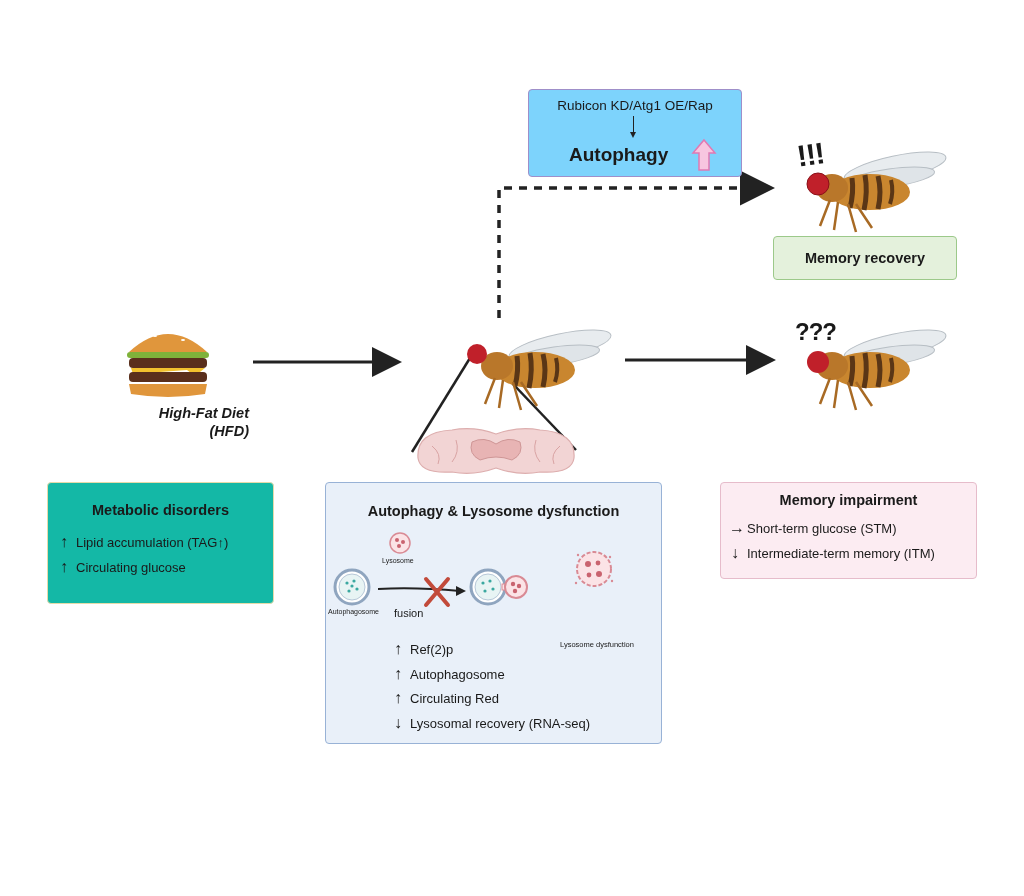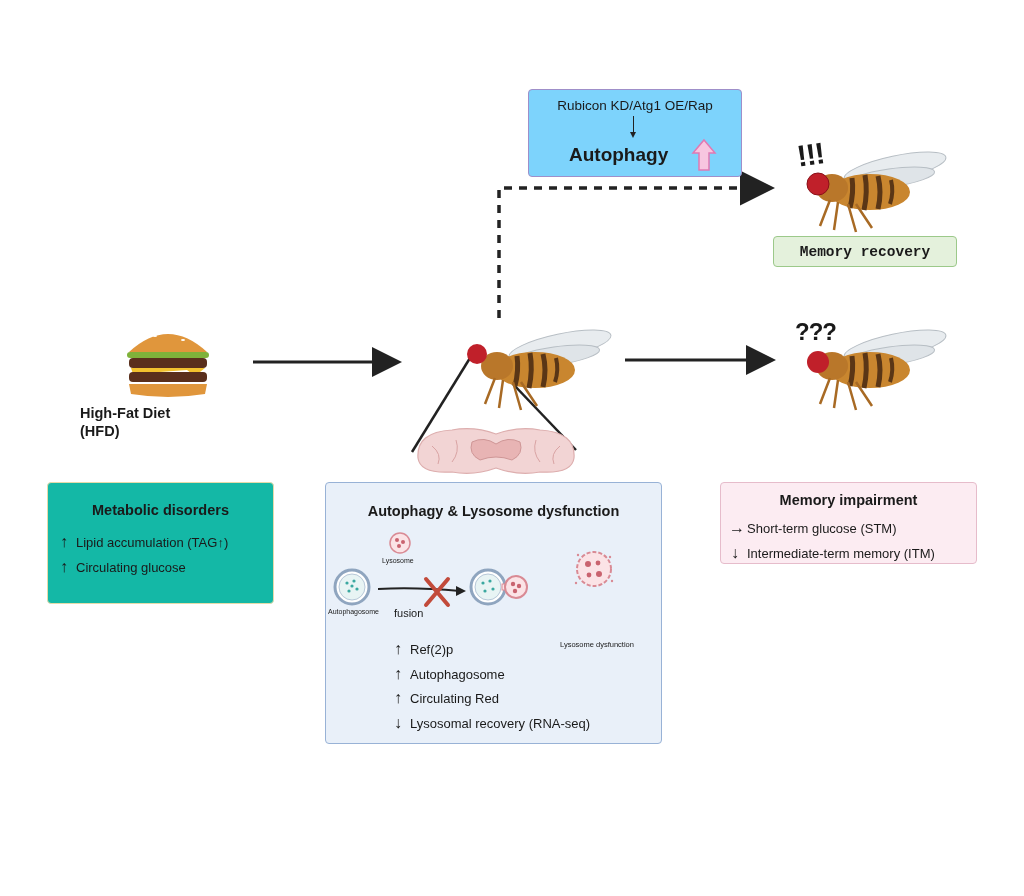--- a/index.html
+++ b/index.html
@@ -83,36 +83,36 @@
     <path d="M75,35 Q78,52 74,70" stroke="#5a3616" stroke-width="5" fill="none"></path>
     <path d="M88,36 Q92,52 88,69" stroke="#5a3616" stroke-width="5" fill="none"></path>
     <path d="M101,40 Q104,52 100,64" stroke="#5a3616" stroke-width="4" fill="none"></path>
     <ellipse cx="42" cy="48" rx="16" ry="14" fill="#b9772a"></ellipse>
     <circle cx="28" cy="44" r="11" fill="#c0202a"></circle>
     <path d="M40,60 L30,86 M48,62 L44,90 M58,64 L66,92 M66,64 L82,88" stroke="#a86a24" stroke-width="2.5" fill="none"></path>
   </g>
 </svg>
 <div class="abs bold" style="left:795px;top:318px;font-size:24px;letter-spacing:-1px;">???</div>
 
-<div class="box" style="left:773px;top:236px;width:184px;height:31px;background:#e4f1dc;border:1.5px solid #9cc98a;display:flex;align-items:center;justify-content:center;font-family:Liberation Mono, monospace;">
+<div class="box" style="left:773px;top:236px;width:184px;height:44px;background:#e4f1dc;border:1.5px solid #9cc98a;display:flex;align-items:center;justify-content:center;">
   <span class="bold" style="font-size:14.5px;">Memory recovery</span>
 </div>
 
 <svg style="left:125px;top:322px;" width="86" height="76">
   <path d="M4,30 Q43,-6 82,30 Z" fill="#e0963c"></path>
   <ellipse cx="30" cy="14" rx="2" ry="1" fill="#fff"></ellipse>
   <ellipse cx="46" cy="10" rx="2" ry="1" fill="#fff"></ellipse>
   <ellipse cx="58" cy="18" rx="2" ry="1" fill="#fff"></ellipse>
   <rect x="2" y="30" width="82" height="6" rx="3" fill="#7fb23a"></rect>
   <rect x="4" y="36" width="78" height="10" rx="4" fill="#5a2f1c"></rect>
   <path d="M6,46 L80,46 L70,54 L62,48 L8,52 Z" fill="#f2c12e"></path>
   <rect x="4" y="50" width="78" height="10" rx="4" fill="#5a2f1c"></rect>
   <path d="M4,62 L82,62 L80,72 Q43,78 6,72 Z" fill="#e0963c"></path>
 </svg>
-<div class="abs bold" style="left:80px;top:404px;width:150px;text-align:left;font-size:14.5px;line-height:18px;">
+<div class="abs bold" style="left:99px;top:404px;width:150px;text-align:right;font-size:14.5px;line-height:18px;font-style:italic;">
   <div>High-Fat Diet</div>
   <div>(HFD)</div>
 </div>
 
 <svg style="left:412px;top:424px;" width="168" height="52">
   <path d="M6,34 Q4,8 40,6 Q62,2 84,10 Q106,2 128,6 Q164,8 162,34 Q160,50 128,48 Q106,52 84,44 Q62,52 40,48 Q8,50 6,34 Z" fill="#f2d4d4" stroke="#ddaeae" stroke-width="1.2"></path>
   <path d="M60,18 Q72,12 84,20 Q96,12 108,18 Q112,30 100,36 Q84,30 68,36 Q56,30 60,18 Z" fill="#e8b4b4" stroke="#cf9696" stroke-width="1"></path>
   <path d="M20,22 Q30,30 26,40 M44,16 Q48,28 40,38 M124,16 Q120,28 128,38 M148,22 Q138,30 142,40" stroke="#d9a3a3" stroke-width="1" fill="none"></path>
 </svg>
 
@@ -195,21 +195,21 @@
   <div class="abs row" style="left:66px;top:206px;">
     <span class="arrowglyph">↑</span>
     <span>Circulating Red</span>
   </div>
   <div class="abs row" style="left:66px;top:231px;">
     <span class="arrowglyph">↓</span>
     <span>Lysosomal recovery (RNA-seq)</span>
   </div>
 </div>
 
-<div class="box" style="left:720px;top:482px;width:257px;height:82px;background:#fcecf2;border:1.5px solid #e6bccb;">
+<div class="box" style="left:720px;top:482px;width:257px;height:97px;background:#fcecf2;border:1.5px solid #e6bccb;">
   <div class="abs bold" style="left:0;width:100%;top:9px;text-align:center;font-size:14.5px;">Memory impairment</div>
   <div class="abs row" style="left:8px;top:36px;">
     <span class="arrowglyph">→</span>
     <span>Short-term glucose (STM)</span>
   </div>
   <div class="abs row" style="left:8px;top:61px;">
     <span class="arrowglyph">↓</span>
     <span>Intermediate-term memory (ITM)</span>
   </div>
 </div>

